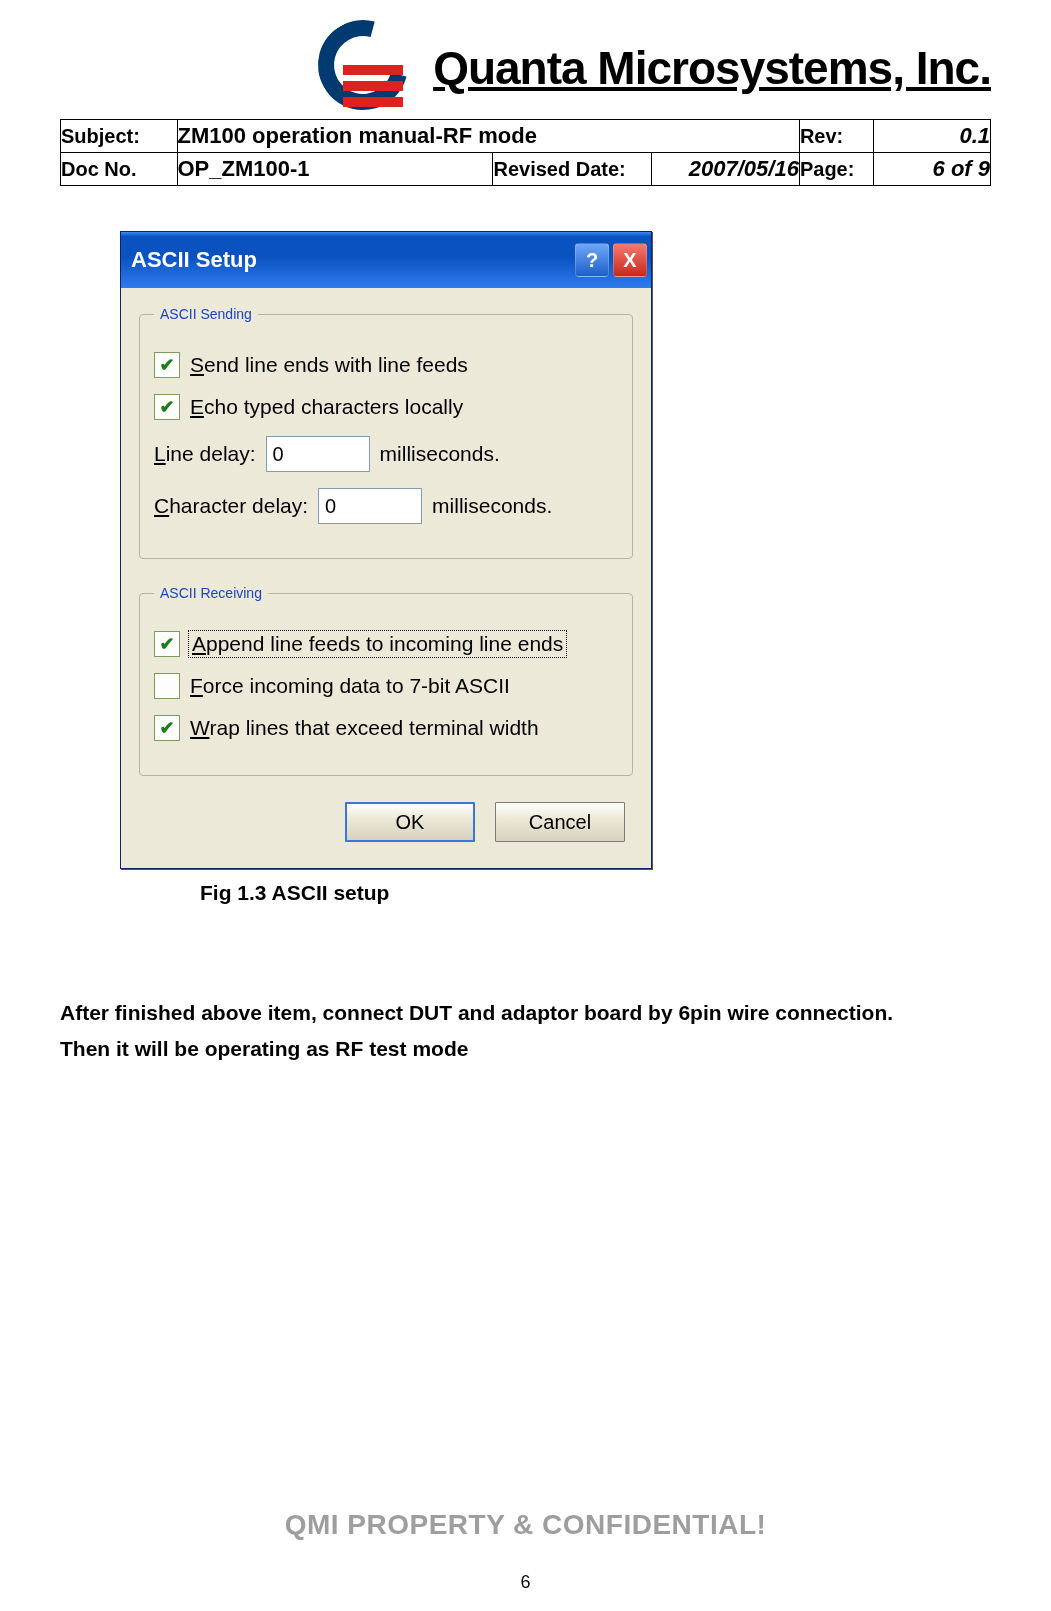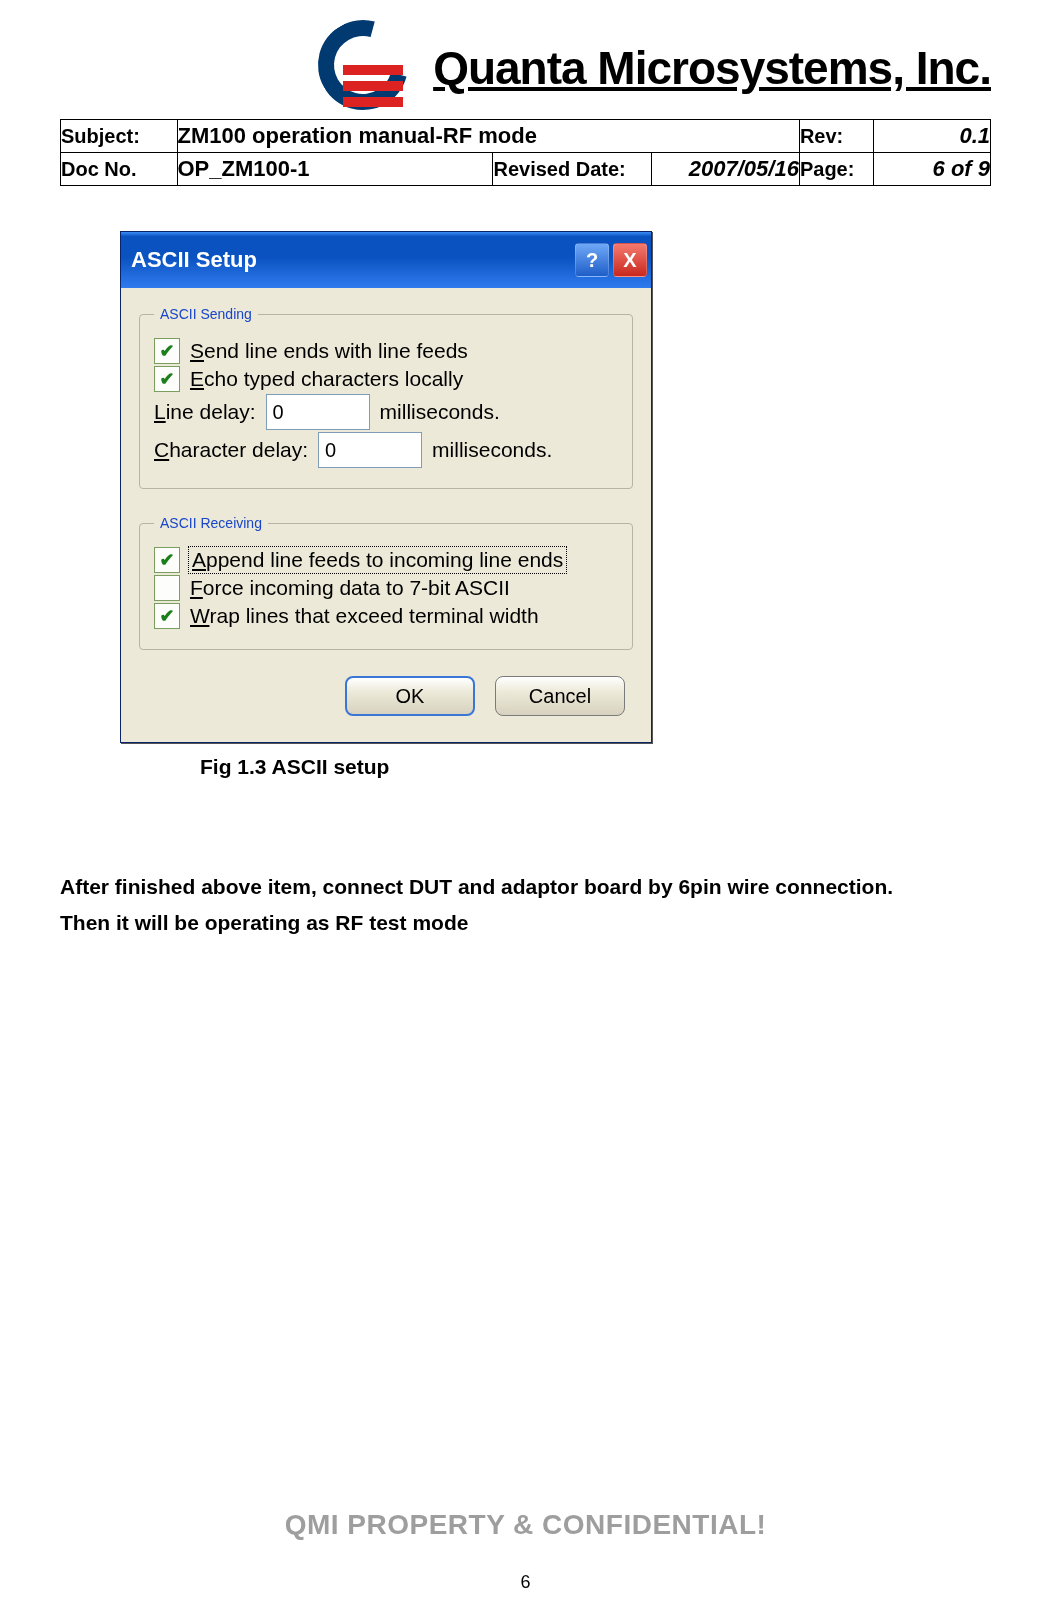--- a/index.html
+++ b/index.html
@@ -123,21 +123,21 @@
   }
   fieldset.group legend {
     padding: 0 6px;
     color: #1846c8;
     font-size: 14px;
   }
   .row {
     display:flex;
     align-items:center;
     gap:10px;
-    margin: 2px 0;
+    margin: 16px 0;
   }
   .chk {
     width:24px; height:24px;
     border:1px solid #7a9e5e;
     background:#fdfdfb;
     display:inline-flex;
     align-items:center;
     justify-content:center;
     font-size:18px;
     color:#1a7f1a;
@@ -163,21 +163,21 @@
     display:flex;
     justify-content:flex-end;
     gap: 20px;
     padding: 0 8px;
   }
   .winbtn {
     width: 130px;
     height: 40px;
     background: linear-gradient(to bottom, #ffffff, #ece9d8 40%, #d7d2bf);
     border: 1px solid #7b7b7b;
-    border-radius: 8px;
+    border-radius: 1px;
     font-size: 20px;
     font-family: inherit;
     cursor: pointer;
   }
   .winbtn.default {
     border: 2px solid #3a76d6;
   }
   .figcaption {
     margin: 12px 0 0 80px;
     font-weight: bold;

